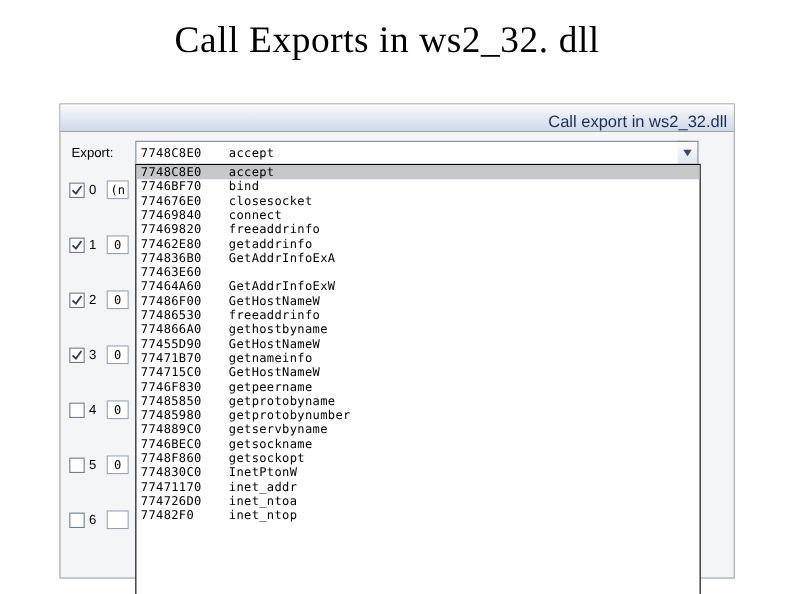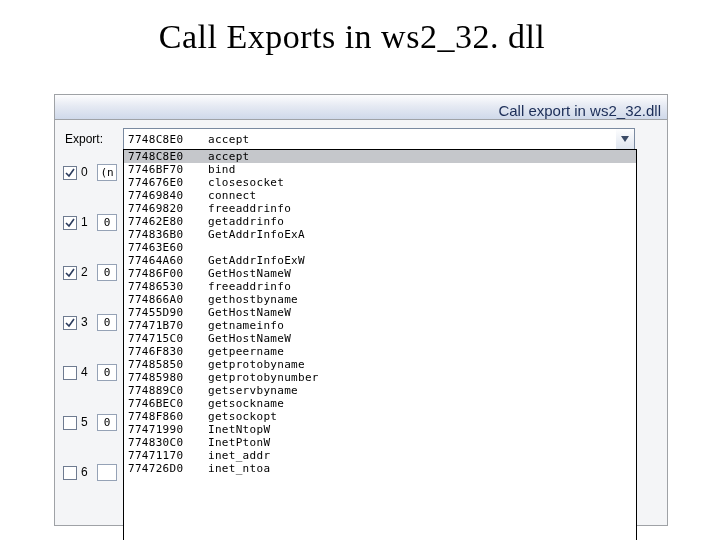--- a/index.html
+++ b/index.html
@@ -119,20 +119,20 @@
         <div class="row"><span class="addr">774866A0</span><span class="name">gethostbyname</span></div>
         <div class="row"><span class="addr">77455D90</span><span class="name">GetHostNameW</span></div>
         <div class="row"><span class="addr">77471B70</span><span class="name">getnameinfo</span></div>
         <div class="row"><span class="addr">774715C0</span><span class="name">GetHostNameW</span></div>
         <div class="row"><span class="addr">7746F830</span><span class="name">getpeername</span></div>
         <div class="row"><span class="addr">77485850</span><span class="name">getprotobyname</span></div>
         <div class="row"><span class="addr">77485980</span><span class="name">getprotobynumber</span></div>
         <div class="row"><span class="addr">774889C0</span><span class="name">getservbyname</span></div>
         <div class="row"><span class="addr">7746BEC0</span><span class="name">getsockname</span></div>
         <div class="row"><span class="addr">7748F860</span><span class="name">getsockopt</span></div>
-        <div class="row"><span class="addr">77471990</span><span class="name">InetNtopW</span></div>
         <div class="row"><span class="addr">774830C0</span><span class="name">InetPtonW</span></div>
         <div class="row"><span class="addr">77471170</span><span class="name">inet_addr</span></div>
         <div class="row"><span class="addr">774726D0</span><span class="name">inet_ntoa</span></div>
+        <div class="row"><span class="addr">77482F0</span><span class="name">inet_ntop</span></div>
       </div>
 
   </div>
 </div>
 
 </body></html>

